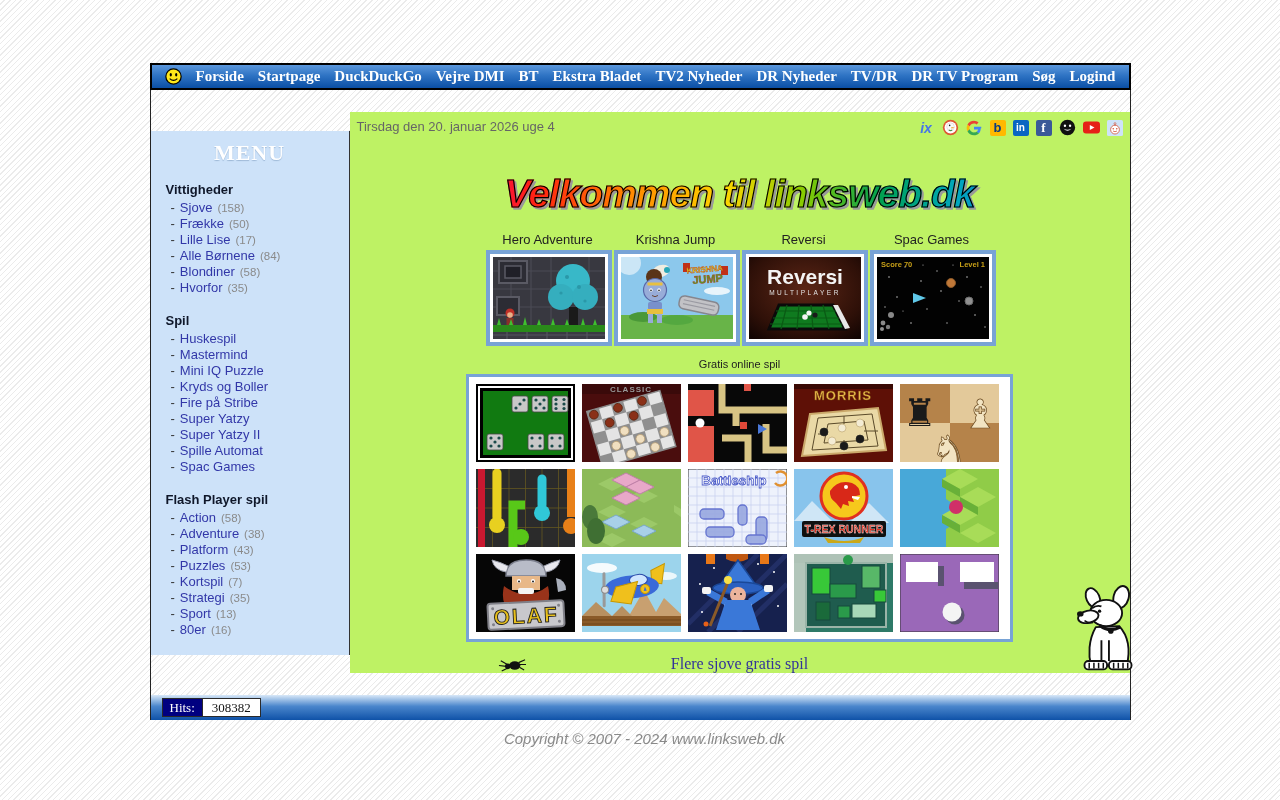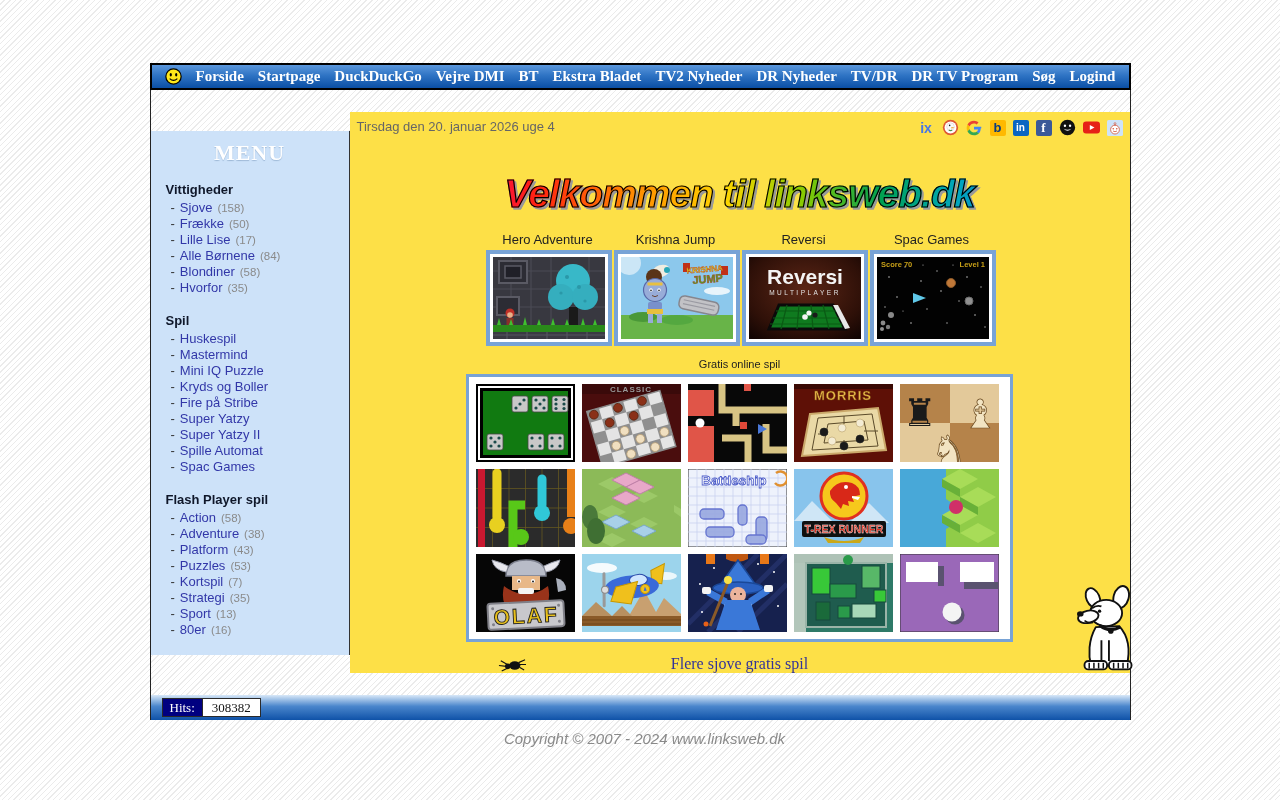--- a/index.html
+++ b/index.html
@@ -32,26 +32,26 @@
     font-weight:bold;font-size:22px;letter-spacing:1px;margin-bottom:16px;
     text-shadow:0 1px 1px #9db8d6;
   }
   .sec{margin:0 0 17px 15px;}
   .sec-head{color:#0f172a;font-weight:bold;margin-bottom:3px;}
   .s-item{margin-left:5px;line-height:16px;color:#444;}
   .dash{margin-right:5px;color:#333;}
   .s-link{color:#3237a8;text-decoration:none;cursor:pointer;}
   .s-count{color:#8a8a8a;font-size:11.5px;margin-left:5px;}
   
-  .main{flex:1;background:#fde047;position:relative;box-sizing:border-box;}
+  .main{flex:1;background:#bef264;position:relative;box-sizing:border-box;}
   .main-head{display:flex;justify-content:space-between;align-items:flex-start;padding:7px 6px 0 7px;}
   .dateline{color:#666;font-size:13px;}
   .soc{display:flex;gap:7px;align-items:center;}
   .soc-i{width:17px;height:17px;display:flex;align-items:center;justify-content:center;cursor:pointer;}
-  .ix{color:#4776e6;font-weight:bold;font-size:14px;}
+  .ix{color:#4776e6;font-weight:bold;font-size:14px;font-style:italic;}
   .sq{width:16px;height:16px;display:flex;align-items:center;justify-content:center;border-radius:2px;font-weight:bold;}
   .bing{background:#ffb900;color:#0c3b7c;font-size:13px;}
   .lin{background:#0a66c2;color:#fff;font-size:10px;}
   .fb{background:#3b5998;color:#fff;font-family:"Liberation Serif",serif;font-size:13px;}
   
   .welcome{
     text-align:center;margin-top:36px;font-size:39px;font-weight:bold;font-style:italic;
     letter-spacing:-1px;
     background:linear-gradient(90deg,#cc00cc,#ee0077 12%,#ff2211 24%,#ff8800 36%,#ffd500 48%,#88cc00 58%,#00a050 68%,#00a8c0 78%,#2244cc 90%,#5522bb);
     -webkit-background-clip:text;background-clip:text;color:transparent;

